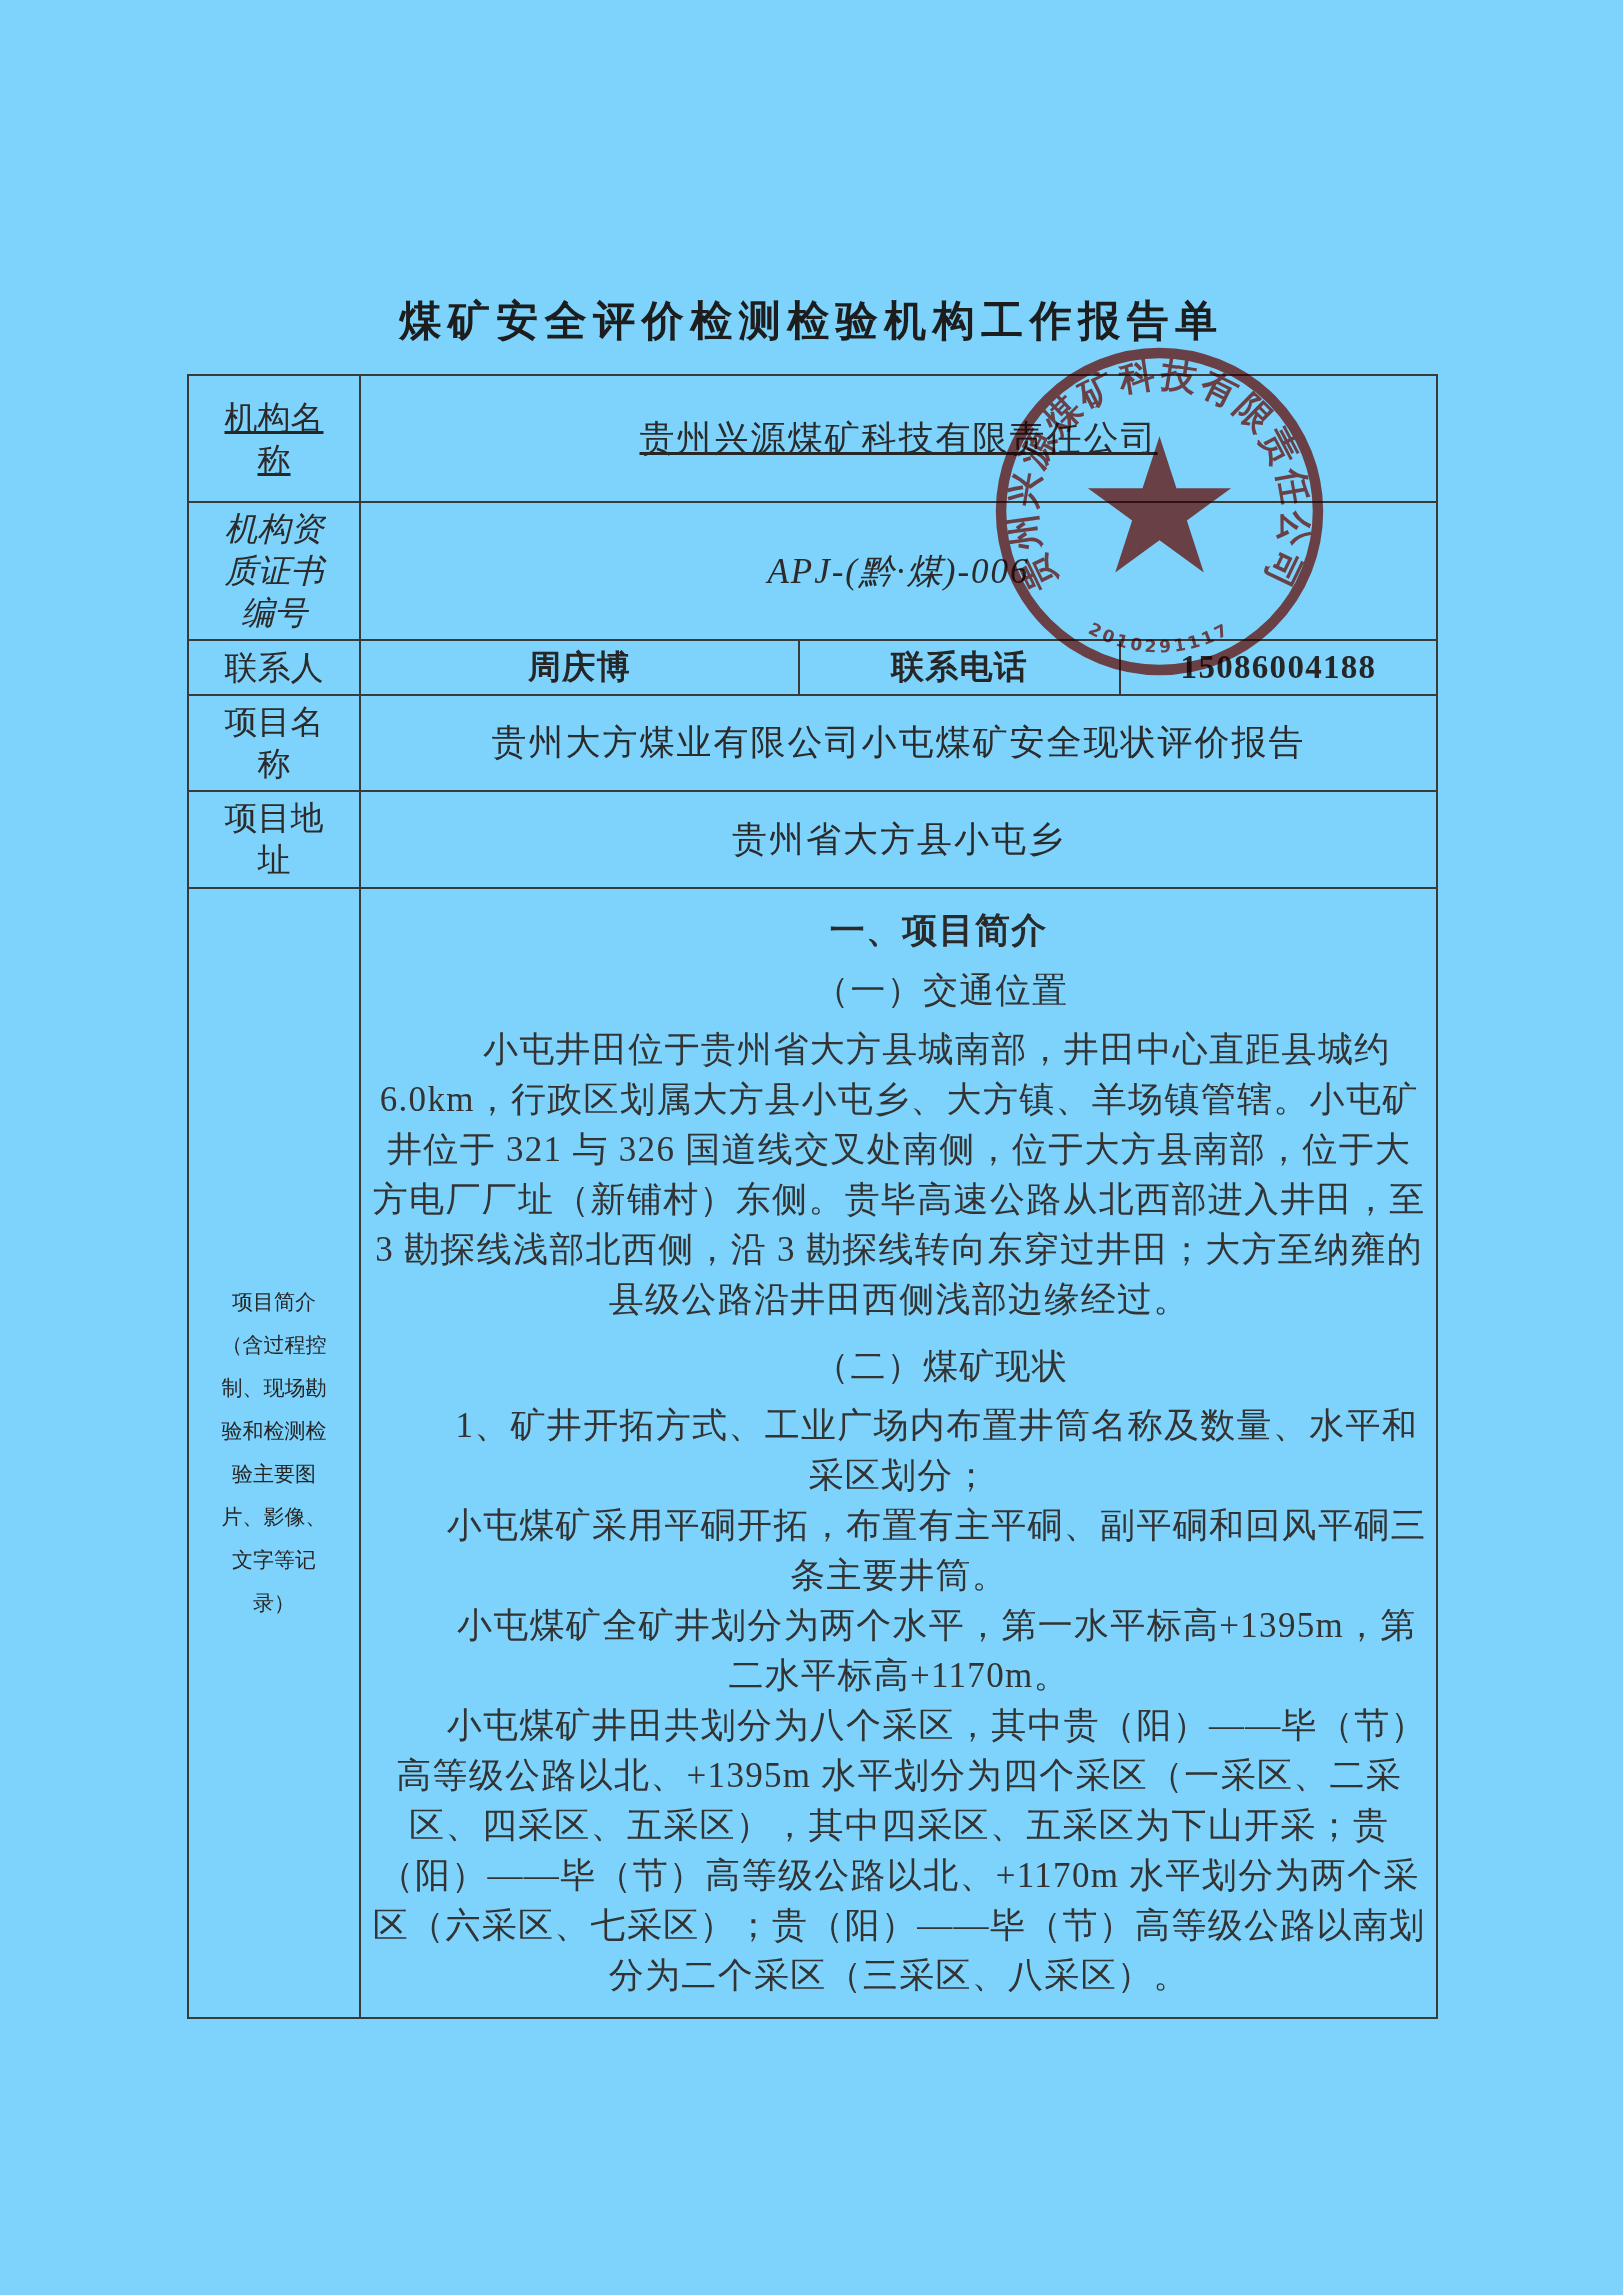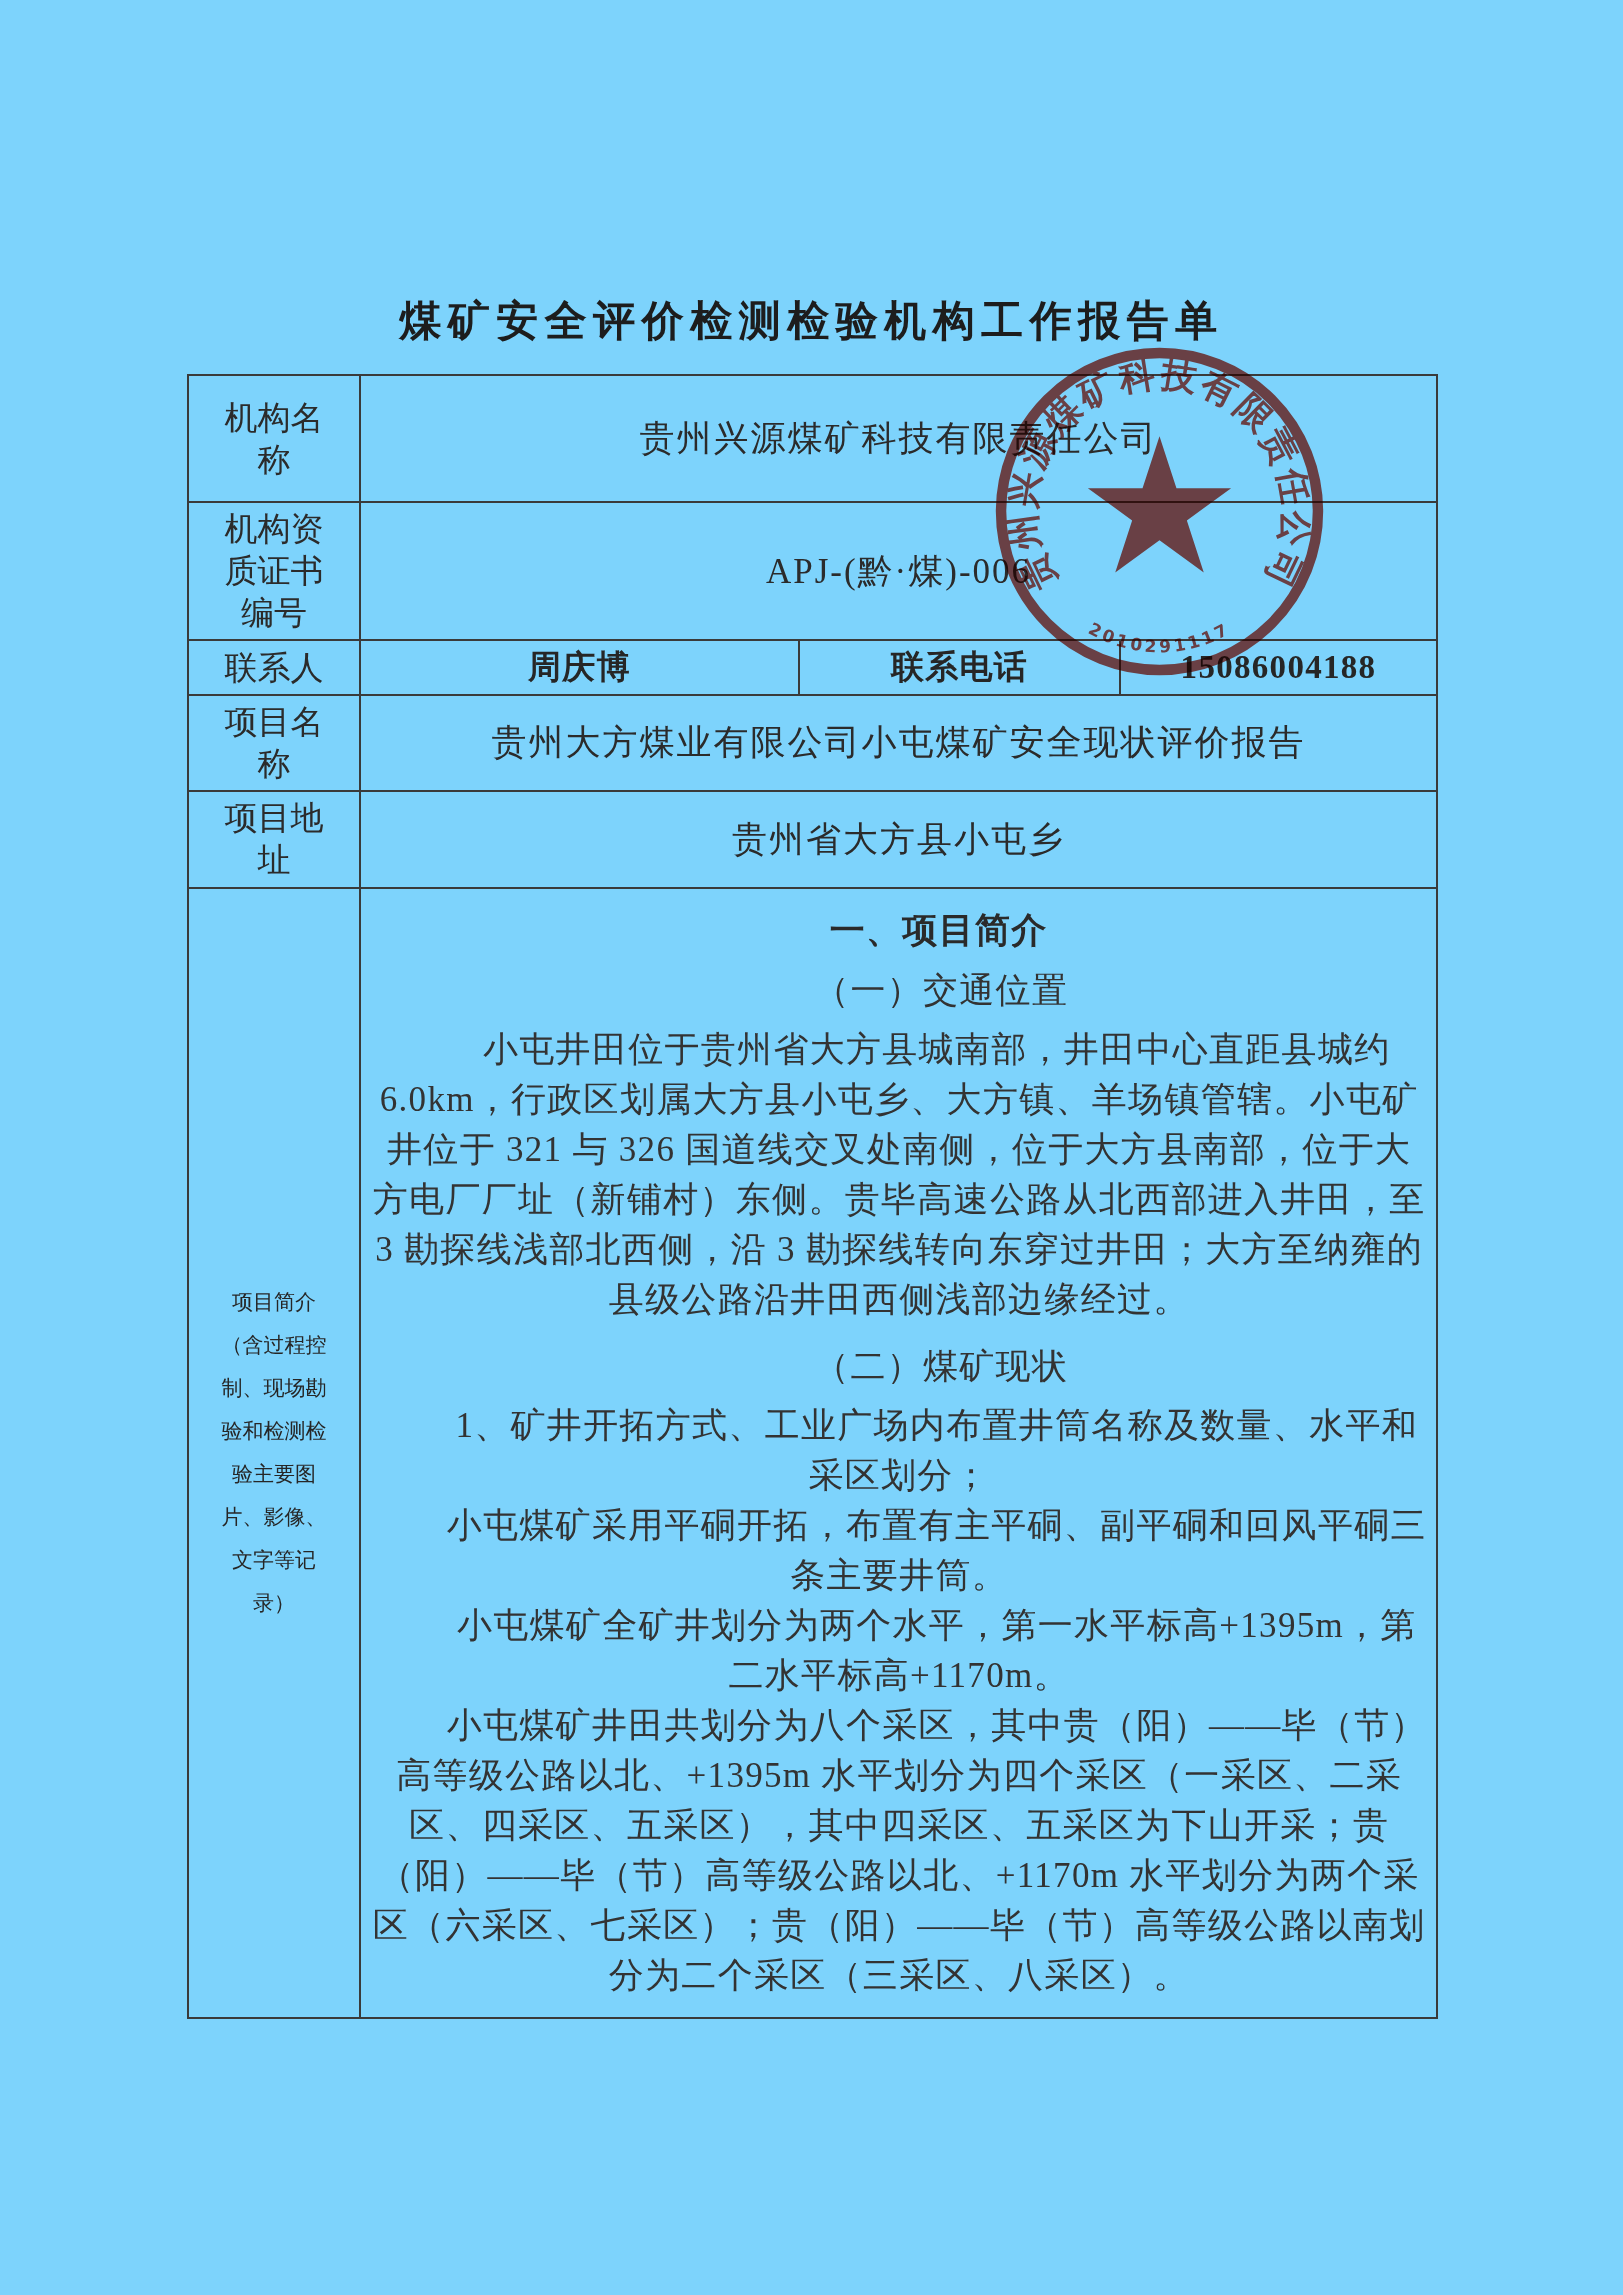--- a/index.html
+++ b/index.html
@@ -28,22 +28,22 @@
     width: 1249px;
     margin-left: 187px;
     margin-top: 25px;
   }
   table.report td {
     border: 2px solid #3a3a3a;
     vertical-align: middle;
     text-align: center;
     overflow: hidden;
   }
-  tr.r1 { height: 127px; }
-  tr.r2 { height: 120px; }
+  tr.r1 { height: 127px; text-decoration: underline; }
+  tr.r2 { height: 120px; font-style: italic; }
   tr.r3 { height: 51px; border-radius: 11px; }
   tr.r4 { height: 51px; }
   tr.r5 { height: 92px; }
   tr.r6 { height: 94px; }
   td.lbl {
     font-size: 33px;
     line-height: 42px;
     padding: 5.2px 30px;
     color: #2b2b2b;
   }

